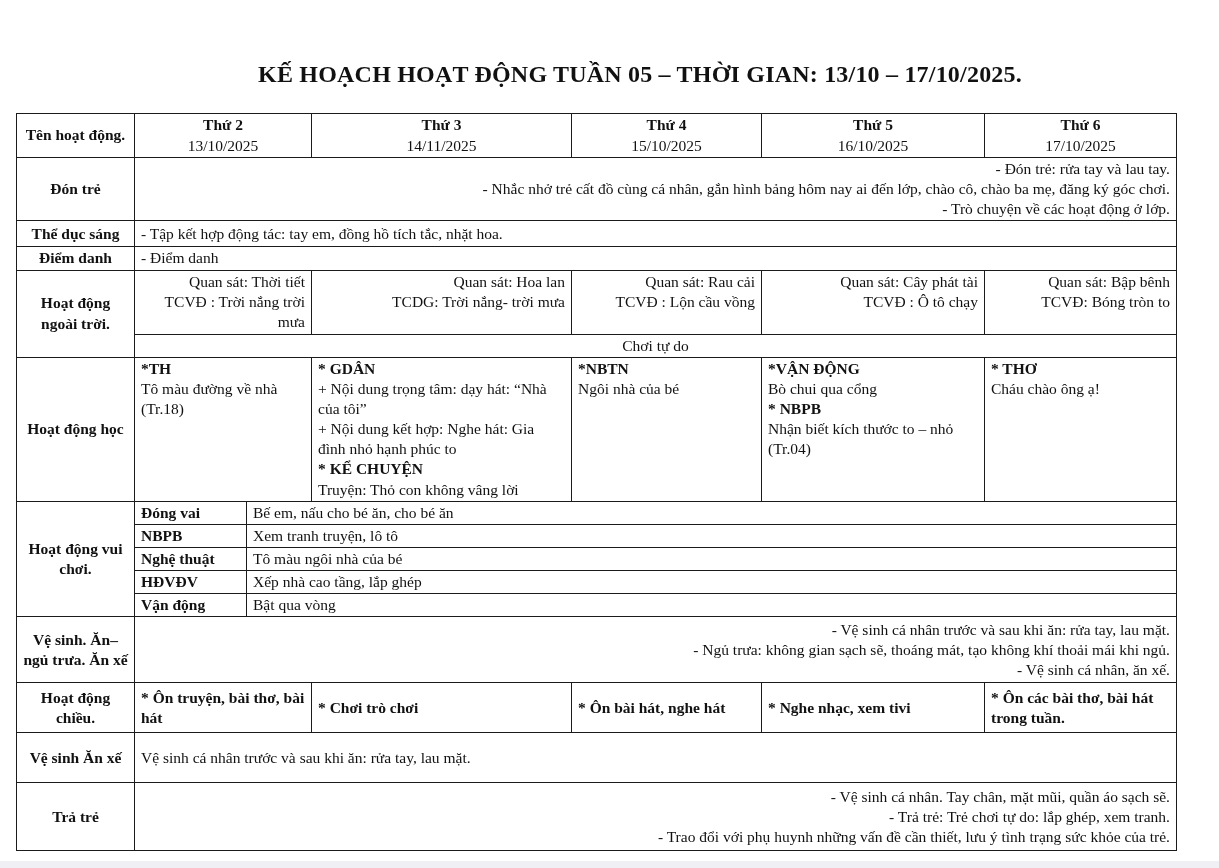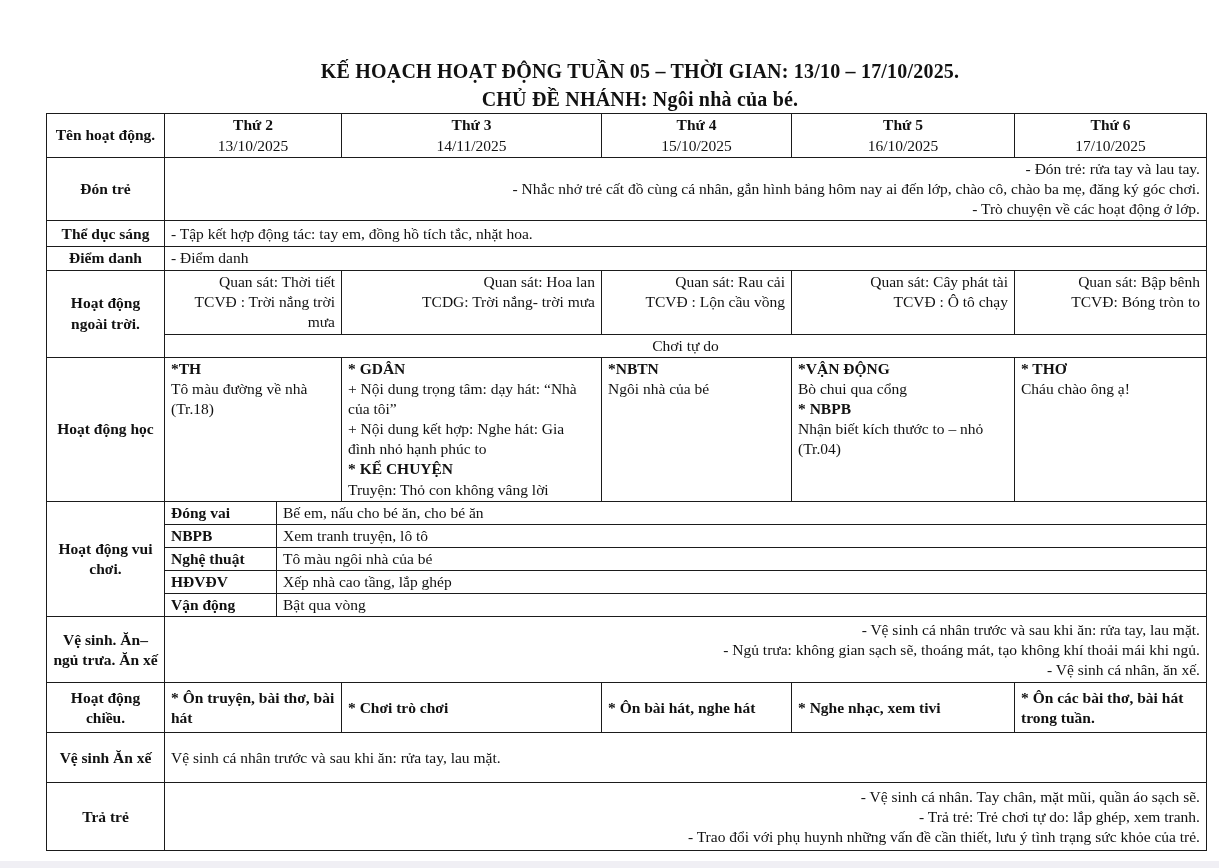--- a/index.html
+++ b/index.html
@@ -11,28 +11,28 @@
     position: relative;
     overflow: hidden;
   }
   .title-block {
     position: absolute;
     top: 57px;
     left: 70px;
     width: 1140px;
     text-align: center;
     font-weight: bold;
-    font-size: 20px;
+    font-size: 24px;
     line-height: 1.42;
     letter-spacing: 0.2px;
   }
   table.plan {
     position: absolute;
     top: 113px;
-    left: 46px;
+    left: 16px;
     width: 1160px;
     border-collapse: collapse;
     table-layout: fixed;
     padding-left: 8px;
   }
   table.plan td {
     border: 1.4px solid #1b1b1b;
     padding: 1px 6px;
     font-size: 15.5px;
     line-height: 1.3;
@@ -61,21 +61,20 @@
     left: 0; bottom: 0;
     width: 100%; height: 7px;
     background: #f0eff4;
   }
 </style>
 </head>
 <body>
 
 <div class="title-block">
   <div>KẾ HOẠCH HOẠT ĐỘNG TUẦN 05 – THỜI GIAN: 13/10 – 17/10/2025.</div>
-  <div>CHỦ ĐỀ NHÁNH: Ngôi nhà của bé.</div>
 </div>
 
 <table class="plan">
   <colgroup>
     <col style="width:118px">
       <col style="width:112px">
       <col style="width:65px">
     <col style="width:260px">
       <col style="width:190px">
       <col style="width:223px">

